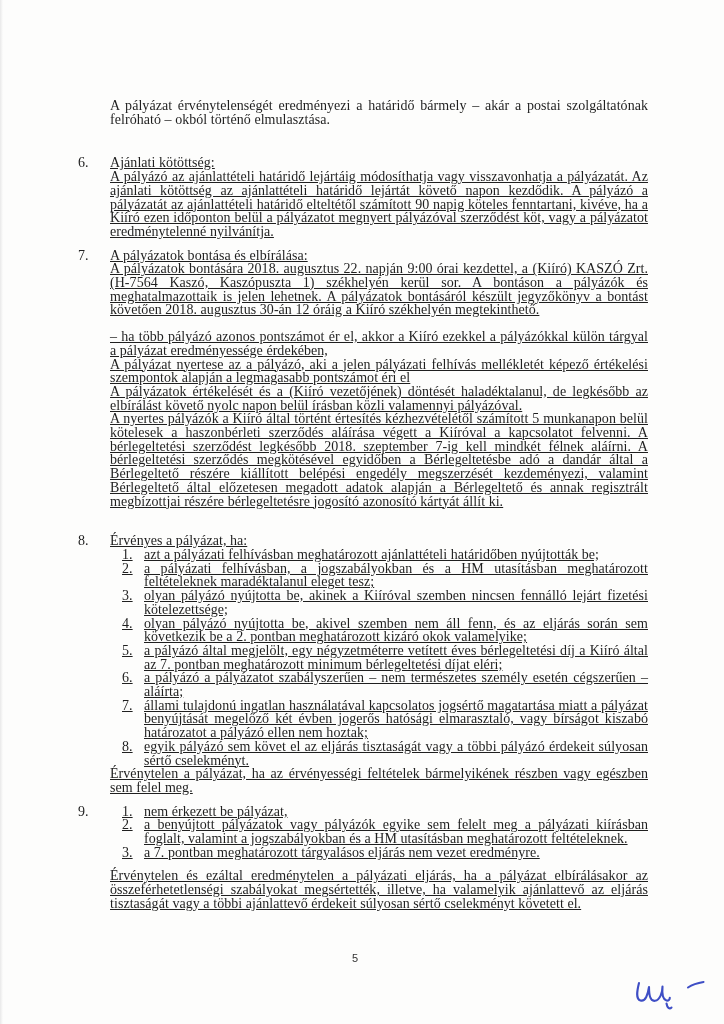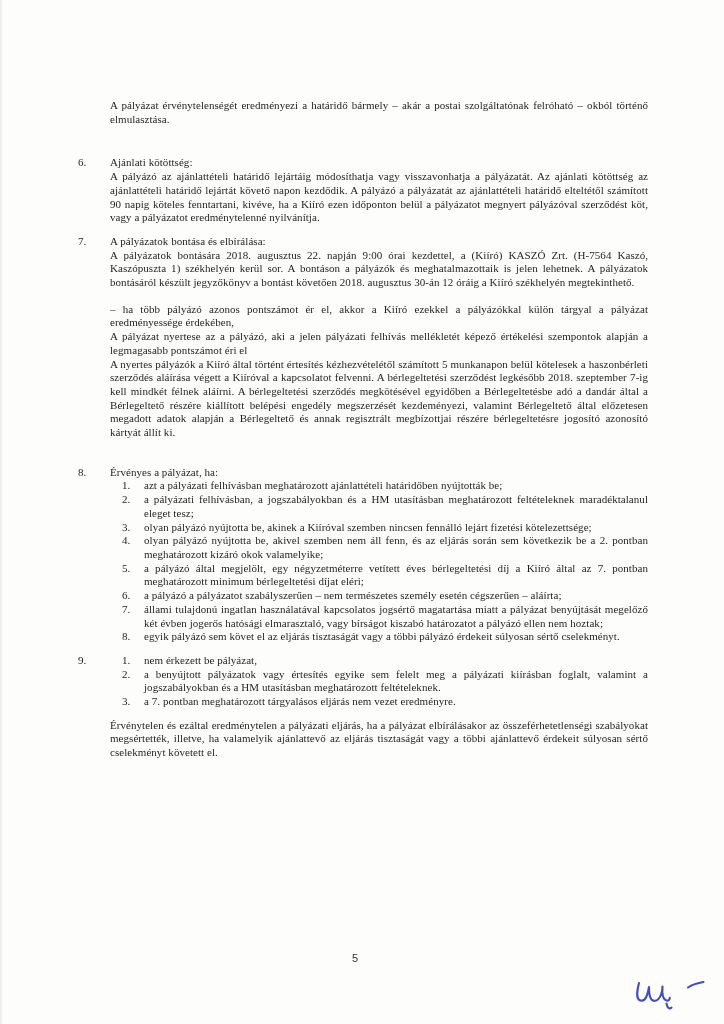--- a/index.html
+++ b/index.html
@@ -12,30 +12,30 @@
     overflow:hidden;
     box-sizing:border-box;
   }
   .edge-shade{
     position:absolute;left:0;top:0;width:3px;height:100%;
     background:linear-gradient(to right,#e9e9e9,rgba(255,255,255,0));
   }
   .content{
     position:absolute;
     left:78px;top:99px;width:570px;
-    font-size:11px;
+    font-size:14px;
     line-height:13.7px;
     letter-spacing:0.05px;
   }
   p{margin:0;}
   .just{text-align:justify;}
   .body-indent{margin-left:32px;}
   .section{display:flex;align-items:flex-start;}
   .sec-num{width:32px;flex:none;}
-  .sec-body{flex:1;min-width:0;}
+  .sec-body{flex:1;min-width:0;text-decoration:underline;}
   .item{display:flex;margin-left:12px;}
   .item-num{width:22px;flex:none;}
   .item-text{flex:1;min-width:0;text-align:justify;}
   .mb-intro{margin-bottom:30px;}
   .mb-sec{margin-bottom:10px;}
   .mb1{margin-bottom:13px;}
   .mb2{margin-bottom:26px;}
   .mt1{margin-top:10px;}
   .page-num{
     position:absolute;top:952px;left:0;right:14px;
@@ -66,20 +66,21 @@
       </div>
     </div>
 
     <div class="section mb2">
       <div class="sec-num">7.</div>
       <div class="sec-body">
         <p>A pályázatok bontása és elbírálása:</p>
         <p class="just mb1">A pályázatok bontására 2018. augusztus 22. napján 9:00 órai kezdettel, a (Kiíró) KASZÓ Zrt. (H-7564 Kaszó, Kaszópuszta 1) székhelyén kerül sor. A bontáson a pályázók és meghatalmazottaik is jelen lehetnek. A pályázatok bontásáról készült jegyzőkönyv a bontást követően 2018. augusztus 30-án 12 óráig a Kiíró székhelyén megtekinthető.</p>
         <p class="just">– ha több pályázó azonos pontszámot ér el, akkor a Kiíró ezekkel a pályázókkal külön tárgyal a pályázat eredményessége érdekében,</p>
         <p class="just">A pályázat nyertese az a pályázó, aki a jelen pályázati felhívás mellékletét képező értékelési szempontok alapján a legmagasabb pontszámot éri el</p>
+        <p class="just">A pályázatok értékelését és a (Kiíró vezetőjének) döntését haladéktalanul, de legkésőbb az elbírálást követő nyolc napon belül írásban közli valamennyi pályázóval.</p>
         <p class="just">A nyertes pályázók a Kiíró által történt értesítés kézhezvételétől számított 5 munkanapon belül kötelesek a haszonbérleti szerződés aláírása végett a Kiíróval a kapcsolatot felvenni. A bérlegeltetési szerződést legkésőbb 2018. szeptember 7-ig kell mindkét félnek aláírni. A bérlegeltetési szerződés megkötésével egyidőben a Bérlegeltetésbe adó a dandár által a Bérlegeltető részére kiállított belépési engedély megszerzését kezdeményezi, valamint Bérlegeltető által előzetesen megadott adatok alapján a Bérlegeltető és annak regisztrált megbízottjai részére bérlegeltetésre jogosító azonosító kártyát állít ki.</p>
       </div>
     </div>
 
     <div class="section mb-sec">
       <div class="sec-num">8.</div>
       <div class="sec-body">
         <p>Érvényes a pályázat, ha:</p>
         <div class="item">
           <div class="item-num">1.</div>
@@ -106,33 +107,34 @@
           <div class="item-text">a pályázó a pályázatot szabályszerűen – nem természetes személy esetén cégszerűen – aláírta;</div>
         </div>
         <div class="item">
           <div class="item-num">7.</div>
           <div class="item-text">állami tulajdonú ingatlan használatával kapcsolatos jogsértő magatartása miatt a pályázat benyújtását megelőző két évben jogerős hatósági elmarasztaló, vagy bírságot kiszabó határozatot a pályázó ellen nem hoztak;</div>
         </div>
         <div class="item">
           <div class="item-num">8.</div>
           <div class="item-text">egyik pályázó sem követ el az eljárás tisztaságát vagy a többi pályázó érdekeit súlyosan sértő cselekményt.</div>
         </div>
+        <p class="just">Érvénytelen a pályázat, ha az érvényességi feltételek bármelyikének részben vagy egészben sem felel meg.</p>
       </div>
     </div>
 
     <div class="section">
       <div class="sec-num">9.</div>
       <div class="sec-body">
         <div class="item">
           <div class="item-num">1.</div>
           <div class="item-text">nem érkezett be pályázat,</div>
         </div>
         <div class="item">
           <div class="item-num">2.</div>
-          <div class="item-text">a benyújtott pályázatok vagy értesítés egyike sem felelt meg a pályázati kiírásban foglalt, valamint a jogszabályokban és a HM utasításban meghatározott feltételeknek.</div>
+          <div class="item-text">a benyújtott pályázatok vagy pályázók egyike sem felelt meg a pályázati kiírásban foglalt, valamint a jogszabályokban és a HM utasításban meghatározott feltételeknek.</div>
         </div>
         <div class="item">
           <div class="item-num">3.</div>
           <div class="item-text">a 7. pontban meghatározott tárgyalásos eljárás nem vezet eredményre.</div>
         </div>
         <p class="just mt1">Érvénytelen és ezáltal eredménytelen a pályázati eljárás, ha a pályázat elbírálásakor az összeférhetetlenségi szabályokat megsértették, illetve, ha valamelyik ajánlattevő az eljárás tisztaságát vagy a többi ajánlattevő érdekeit súlyosan sértő cselekményt követett el.</p>
       </div>
     </div>
 
   </div>

